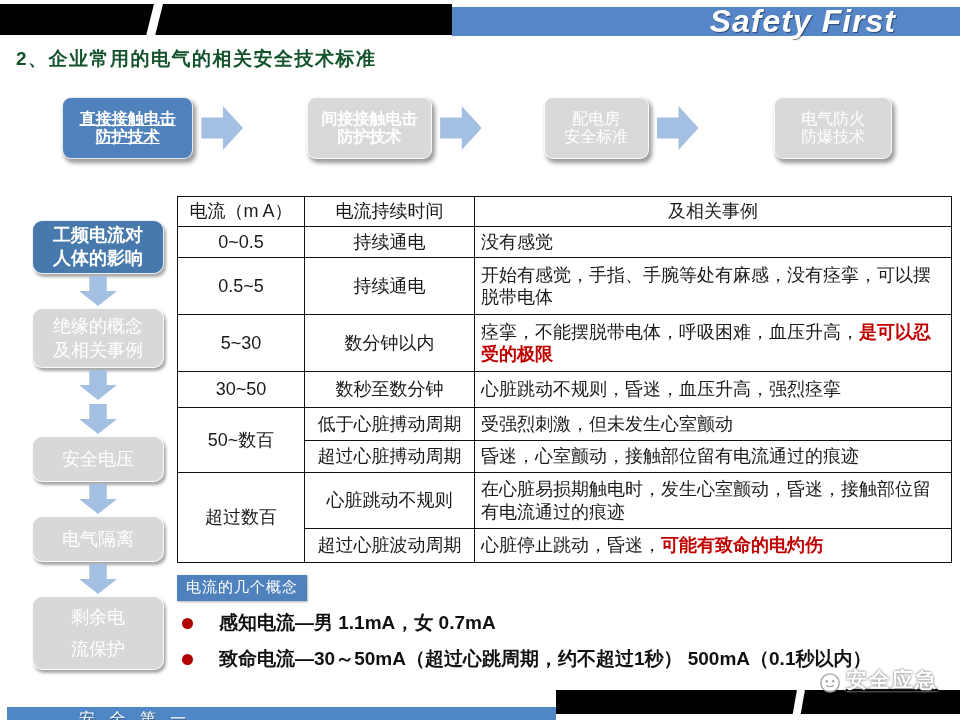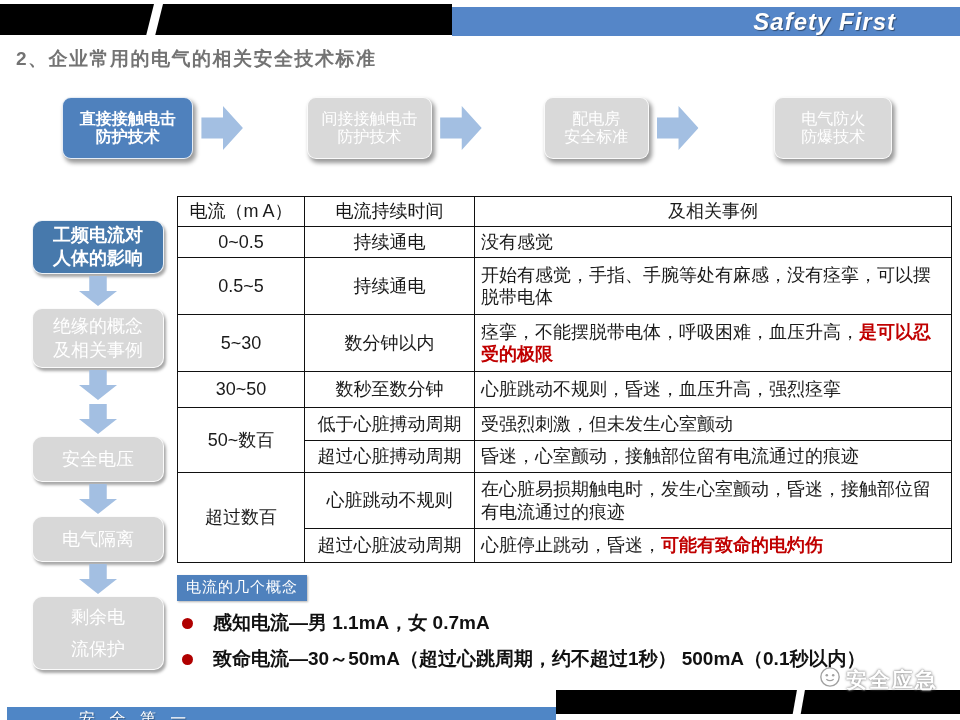--- a/index.html
+++ b/index.html
@@ -9,38 +9,38 @@
     background: #ffffff;
     font-family: "Liberation Sans", sans-serif;
     overflow: hidden;
   }
 
   
   .topbar-black { position:absolute; top:4px; left:0; width:452px; height:31px; background:#000; }
   .topbar-slash { position:absolute; top:0; left:150px; width:9px; height:40px; background:#fff; transform:skewX(-14deg); }
   .topbar-blue  { position:absolute; top:7px; left:452px; width:508px; height:29px; background:#5586c8;
                   display:flex; align-items:center; justify-content:flex-end; padding-right:64px; }
-  .brand { color:#fff; font-size:24px; font-weight:bold; font-style:italic;
+  .brand { color:#fff; font-size:32px; font-weight:bold; font-style:italic;
            text-shadow:1px 1px 1px rgba(0,0,0,.45); letter-spacing:1px; }
 
   
-  .page-title { position:absolute; top:46px; left:16px; color:#737373; font-size:19px;
+  .page-title { position:absolute; top:46px; left:16px; color:#14532d; font-size:19px;
                 font-weight:bold; letter-spacing:1.5px; }
 
   
   .flow-top { position:absolute; top:95px; left:62px; width:830px; height:66px;
               display:flex; align-items:center; }
   .flow-box { height:62px; border-radius:9px; color:#fff; display:flex; flex-direction:column;
               justify-content:space-around; align-items:center; padding:5px 4px;
               box-shadow:2.5px 3.5px 4px rgba(0,0,0,.4); border:1px solid rgba(255,255,255,.85);
               font-size:16px; white-space:pre-line; text-align:center; line-height:1.15; }
   .flow-box.active { background:#4f81bd; font-weight:bold; }
   .flow-box.idle   { background:#d9d9d9; }
-  .b1 { width:168px; }
-  .b2 { width:160px; margin-left:64px; }
+  .b1 { width:168px;text-decoration:underline; }
+  .b2 { width:160px; margin-left:64px;font-weight:bold; }
   .b3 { width:134px; margin-left:62px; }
   .b4 { width:150px; margin-left:76px; }
   .arrow-right { width:54px; height:46px; background:#a3bfe2; margin-left:8px;
                  clip-path:polygon(0 27%, 52% 27%, 52% 2%, 100% 50%, 52% 98%, 52% 73%, 0 73%);
                  filter:drop-shadow(1px 2px 1px rgba(0,0,0,.25)); }
 
   
   .sidebar { position:absolute; top:186px; left:30px; width:136px;
              display:flex; flex-direction:column; align-items:center;margin-top:34px; }
   .side-box { width:132px; border-radius:10px; color:#fff; text-align:center;
@@ -71,35 +71,35 @@
   .sub-sep td { border-top:1.4px solid #8a8a8a; }
   .red-text { color:#c00000; }
   .red-bold { color:#c00000; font-weight:bold; }
 
   
   .concepts-label { position:absolute; top:575px; left:177px; background:#4f81bd; color:#fff;
                     font-size:15px; padding:3px 9px 4px; letter-spacing:1px;
                     box-shadow:1px 1px 2px rgba(0,0,0,.3); }
   .bullet-row1 { position:absolute; top:610px; left:182px; display:flex; gap:42px; }
   .bullet-row2 { position:absolute; top:646px; left:182px; display:flex; }
-  .bullet-item { display:flex; align-items:center; gap:20px; color:#111;
+  .bullet-item { display:flex; align-items:center; gap:26px; color:#111;
                  font-size:19px; font-weight:600; }
   .bullet-dot { width:11px; height:11px; border-radius:50%; background:#b00000; flex:0 0 auto; }
 
   
   .footer-blue  { position:absolute; top:707px; left:7px; width:549px; height:24px; background:#4f86c6;
                   color:#fff; font-size:16px; letter-spacing:5px; line-height:24px; padding-left:72px;
                   text-shadow:1px 1px 1px rgba(0,0,0,.35); }
   .footer-black { position:absolute; top:690px; left:556px; width:404px; height:24px; background:#000; }
   .footer-slash { position:absolute; top:684px; left:795px; width:8px; height:34px; background:#fff;
                   transform:skewX(-10deg); z-index:3; }
 
   
-  .watermark { position:absolute; top:666px; right:22px; display:flex; align-items:flex-start; gap:5px;
-               z-index:5; opacity:.92; }
+  .watermark { position:absolute; top:666px; right:22px; display:flex; align-items:flex-end; gap:5px;
+               z-index:5; opacity:.92;text-decoration:underline; }
   .watermark-text { color:#fff; font-size:21px; font-weight:bold; letter-spacing:2px;
                     text-shadow:0 0 2px #8a8a8a, 0 0 3px #8a8a8a; }
   .watermark-icon { width:22px; height:22px; }
 </style>
 </head>
 <body>
 
 <div class="topbar-black"></div>
 <div class="topbar-slash"></div>
 <div class="topbar-blue">

